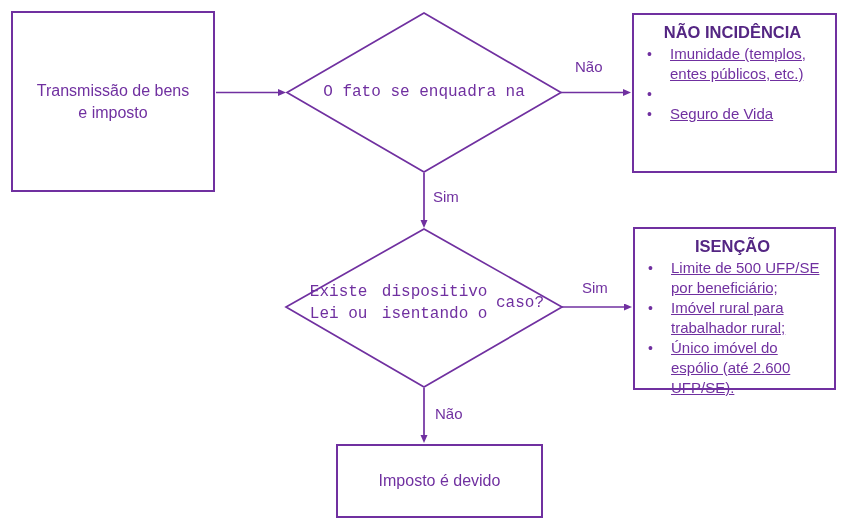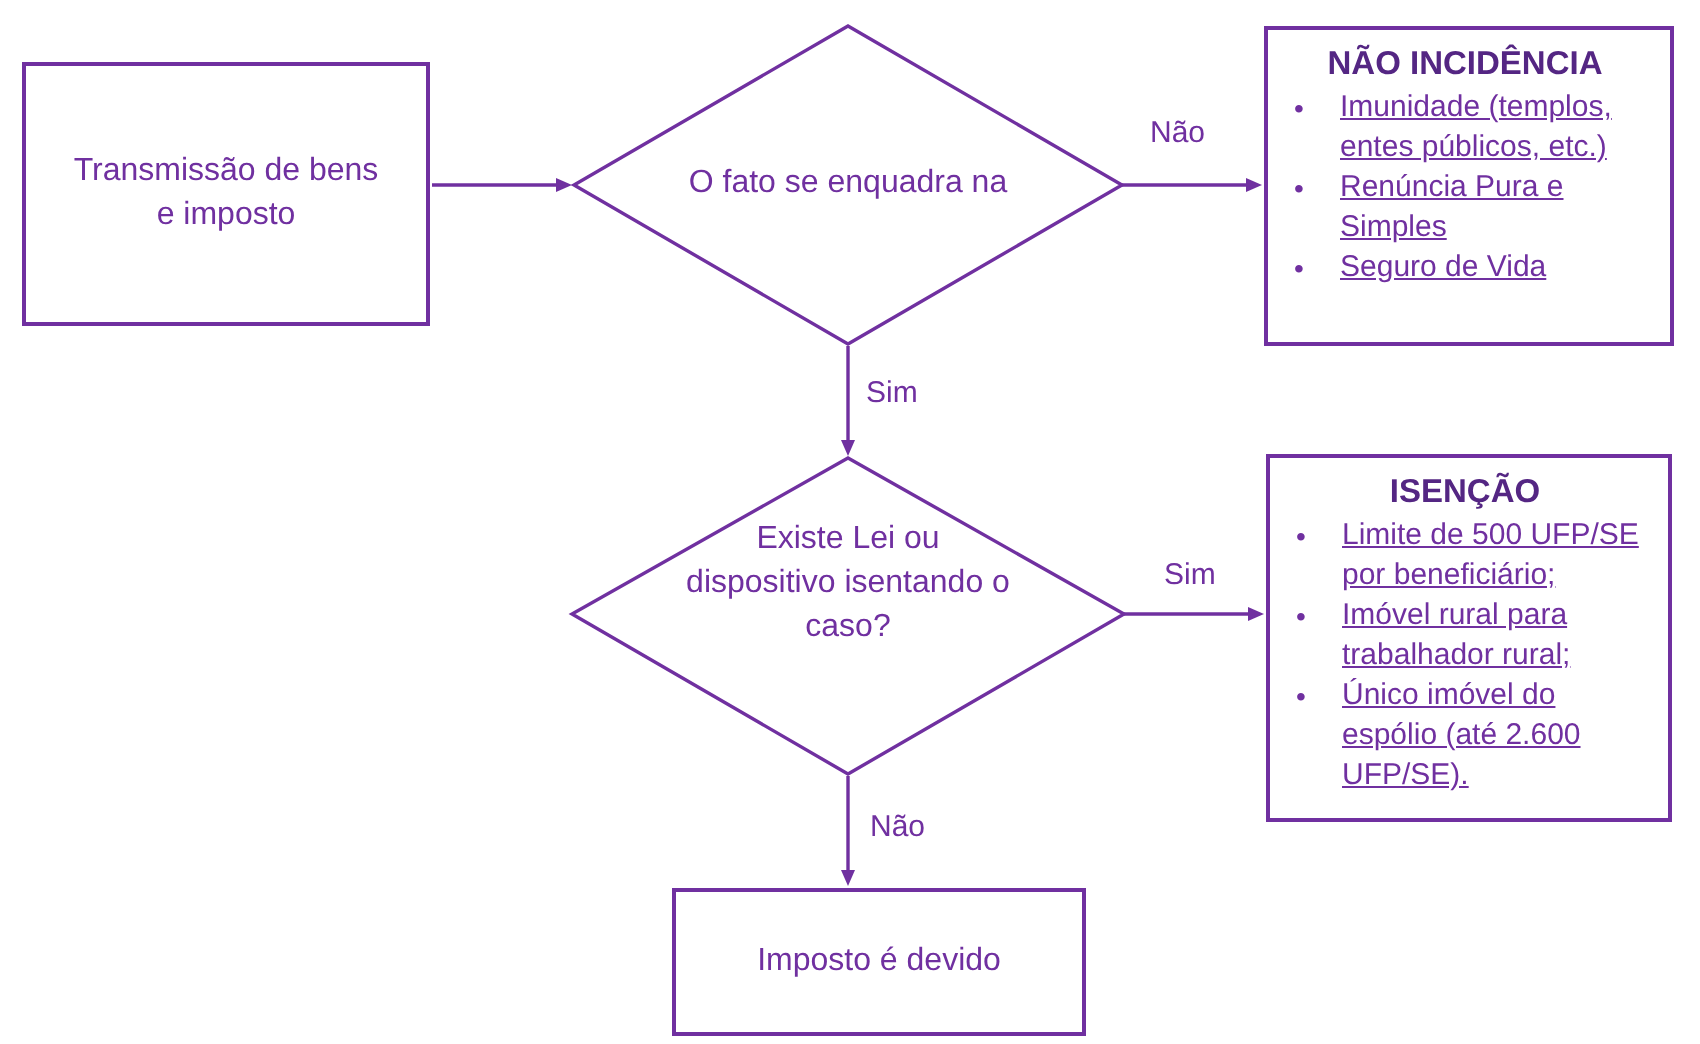--- a/index.html
+++ b/index.html
@@ -21,25 +21,25 @@
     box-sizing:border-box;
     background:#ffffff;
     border:2px solid var(--purple);
   }
   .center-box{
     display:flex;flex-direction:column;
     align-items:center;justify-content:center;
     text-align:center;
     font-size:16px;line-height:22px;
   }
-  .start-box{left:11px;top:11px;width:204px;height:132px;margin-top:20px;}
+  .start-box{left:11px;top:11px;width:204px;height:181px;}
   .imposto-box{left:336px;top:444px;width:207px;height:74px;}
   .info-box{padding:7px 4px 0 0;}
   .nao-box{left:632px;top:13px;width:205px;height:160px;}
-  .isencao-box{left:633px;top:227px;width:203px;height:184px;}
+  .isencao-box{left:633px;top:227px;width:203px;height:163px;}
   .info-title{
     text-align:center;
     font-weight:bold;
     font-size:16.5px;
     line-height:21px;
     color:var(--heading);
     margin-bottom:1px;
   }
   .bullet-row{
     display:flex;
@@ -50,27 +50,27 @@
   }
   .bullet-glyph{
     width:23px;
     flex:0 0 23px;
     text-align:left;
     font-size:14px;
   }
   .bullet-text{flex:1;padding-right:2px;text-decoration:underline;}
   .diamond-label{
     position:absolute;
-    display:flex;flex-direction:column;
+    display:flex;flex-direction:row;
     align-items:center;justify-content:center;
     text-align:center;
-    font-size:16px;line-height:22px;
+    font-size:16px;line-height:22px;font-family:Liberation Mono, monospace;
   }
   .d1-label{left:314px;top:59px;width:220px;height:66px;}
-  .d2-label{left:304px;top:259px;width:240px;height:66px;}
+  .d2-label{left:304px;top:270px;width:240px;height:66px;}
   .edge-label{
     position:absolute;
     font-size:15px;
     line-height:20px;
   }
   .label-nao1{left:575px;top:57px;}
   .label-sim1{left:433px;top:187px;}
   .label-sim2{left:582px;top:278px;}
   .label-nao2{left:435px;top:404px;}
 </style>
@@ -106,21 +106,20 @@
   </div>
 
   <div class="box info-box nao-box">
     <div class="info-title">NÃO INCIDÊNCIA</div>
     <div class="bullet-row">
       <span class="bullet-glyph">•</span>
       <span class="bullet-text">Imunidade (templos, entes públicos, etc.)</span>
     </div>
     <div class="bullet-row">
       <span class="bullet-glyph">•</span>
-      <span class="bullet-text">Renúncia Pura e Simples</span>
     </div>
     <div class="bullet-row">
       <span class="bullet-glyph">•</span>
       <span class="bullet-text">Seguro de Vida</span>
     </div>
   </div>
 
   <div class="diamond-label d2-label">
     <div>Existe Lei ou</div>
     <div>dispositivo isentando o</div>

